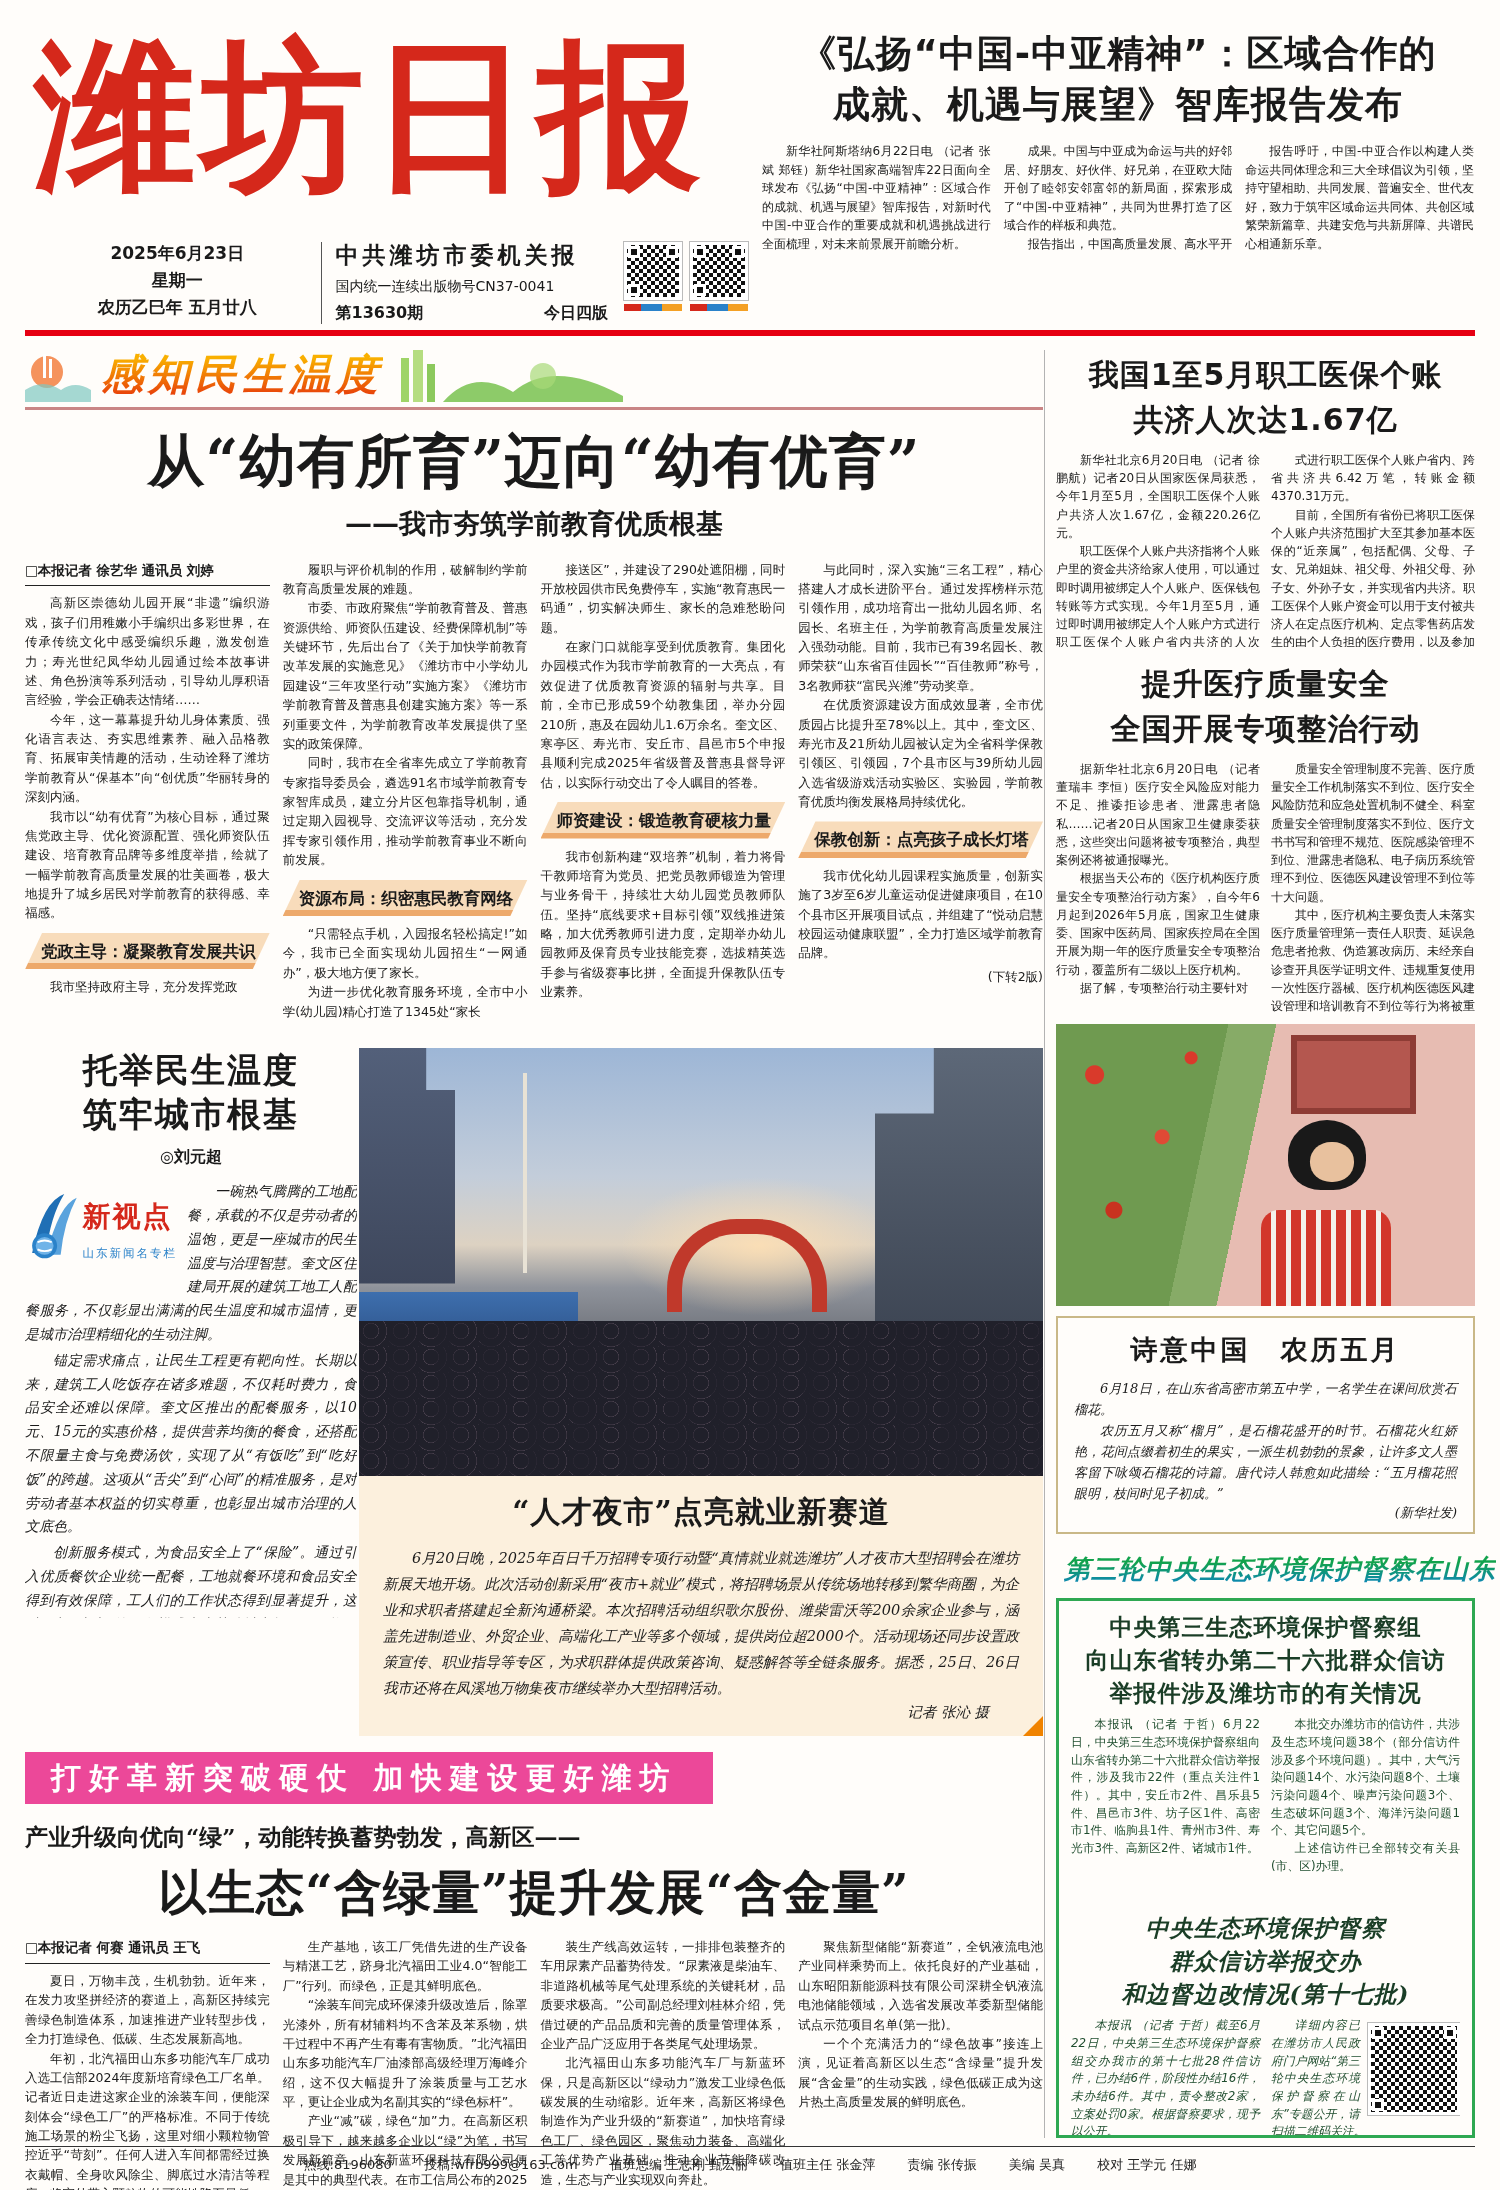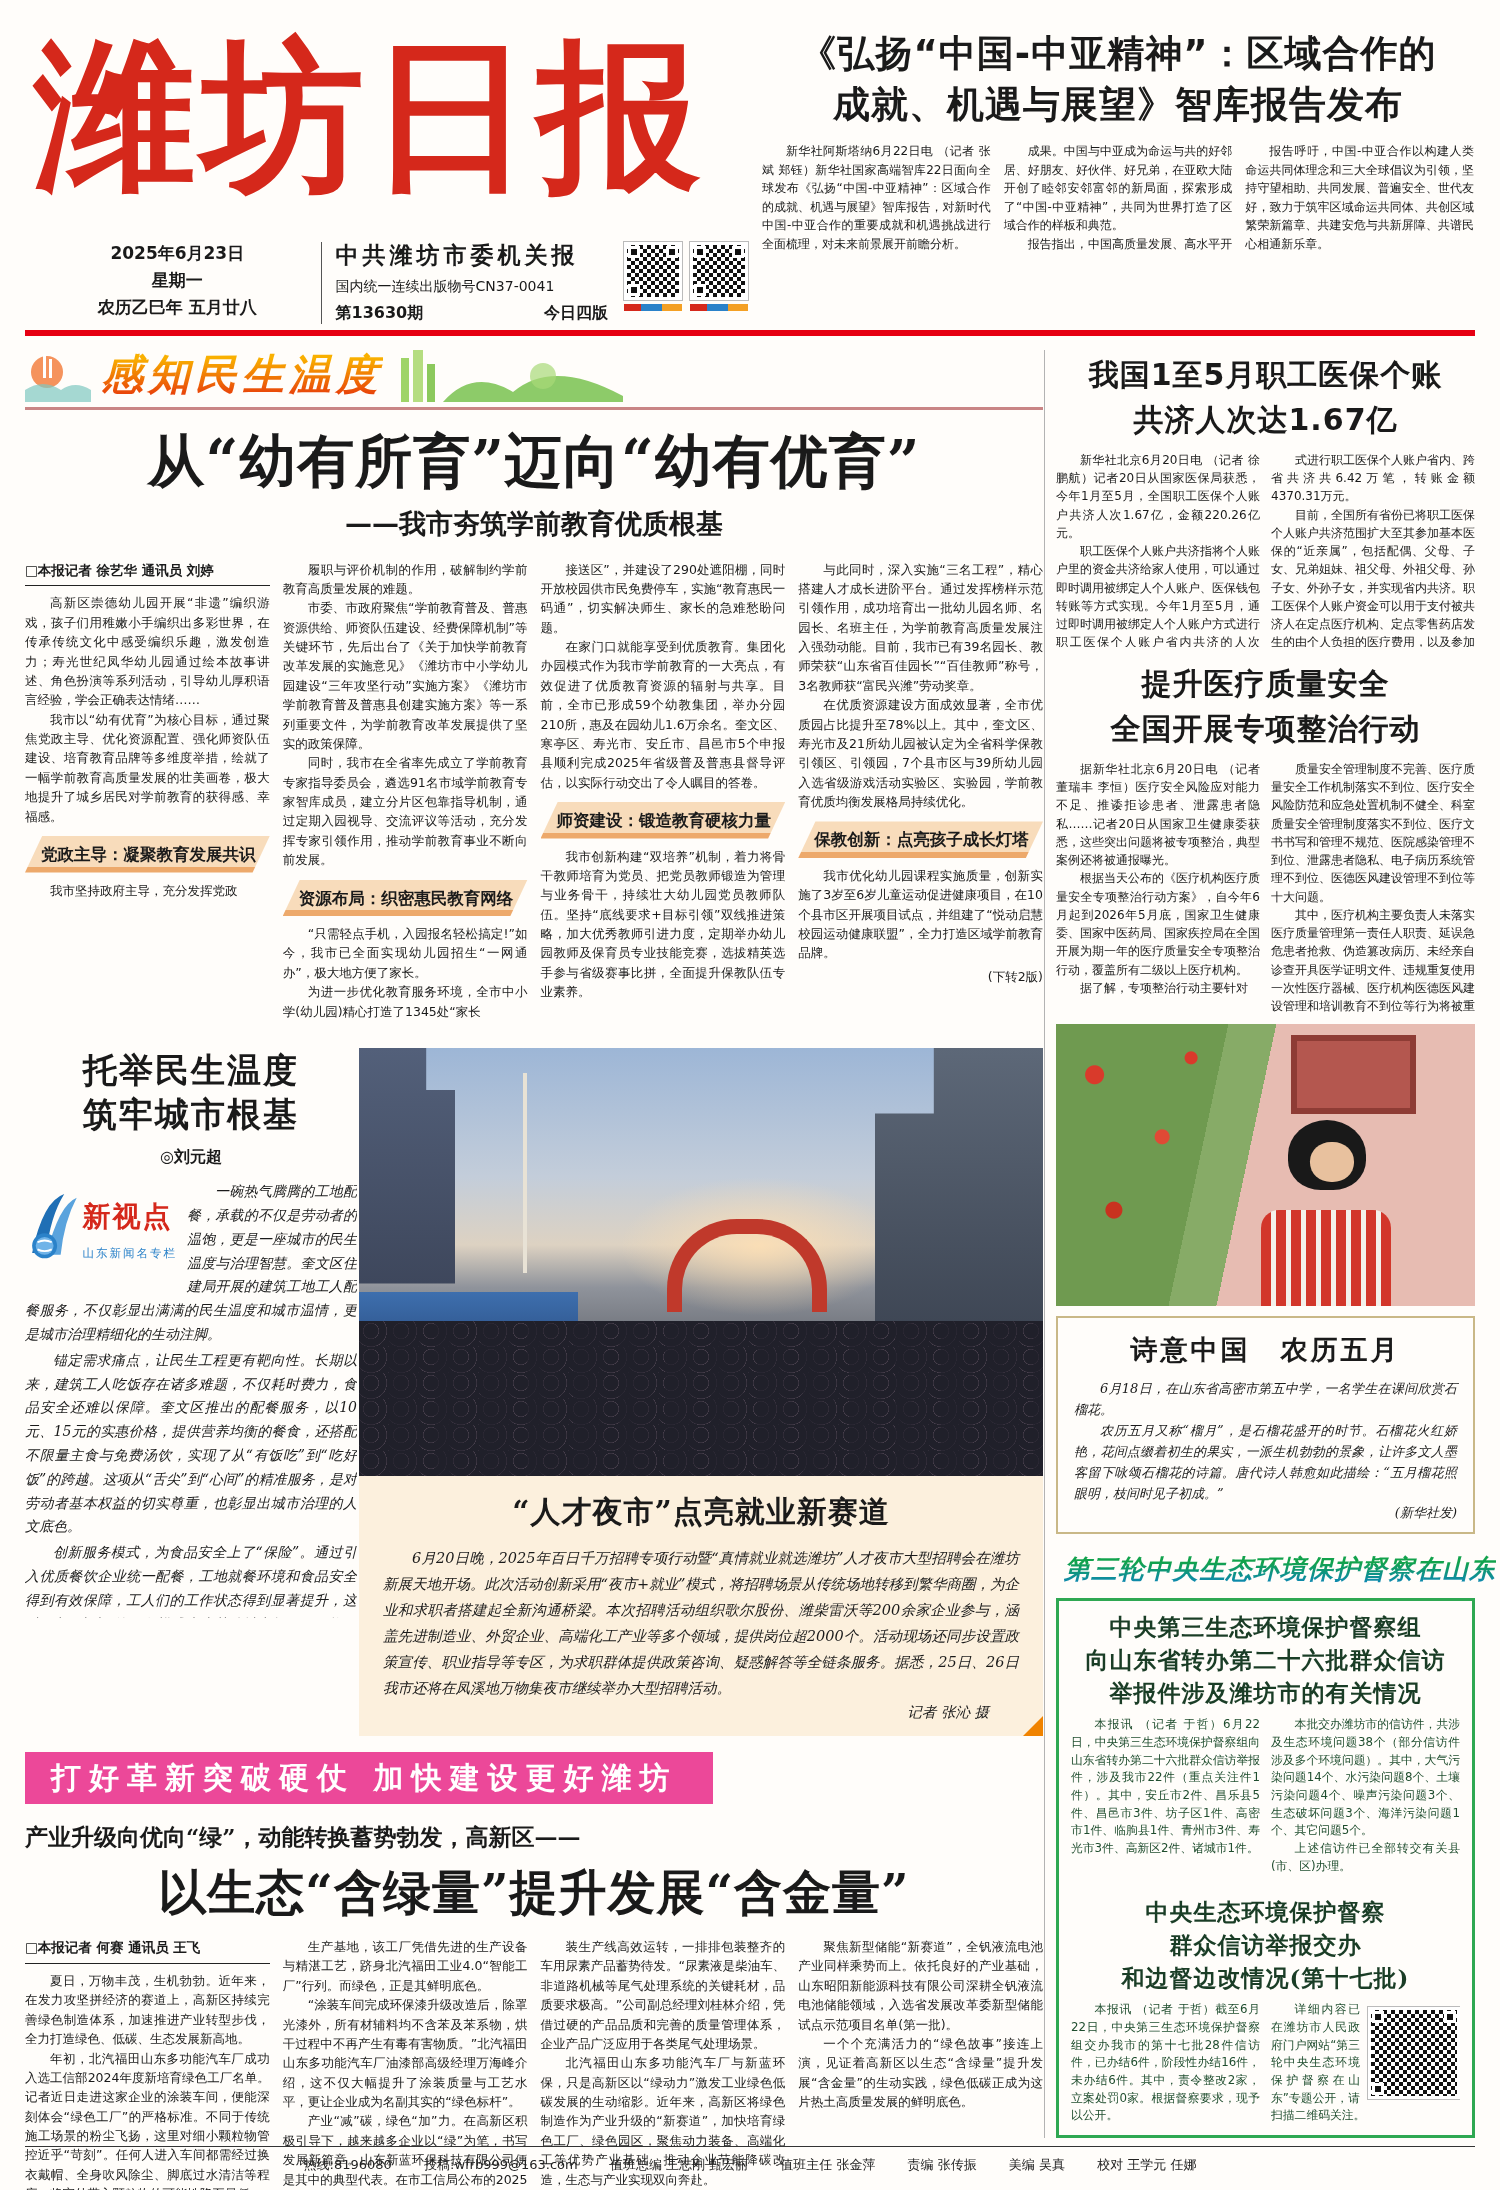--- a/index.html
+++ b/index.html
@@ -134,21 +134,21 @@
   .green-banner{margin-top:12px;height:46px;display:flex;align-items:center;gap:8px;}
   .green-banner-text{font-size:26px;font-weight:900;font-style:italic;letter-spacing:1px;white-space:nowrap;
       background:linear-gradient(180deg,#12a24c 30%,#0c82c9 100%);
       -webkit-background-clip:text;background-clip:text;color:transparent;}
   .green-box{margin-top:6px;border:3px solid #2fa852;padding:10px 12px;box-sizing:border-box;height:540px;overflow:hidden;}
   .gb-head{font-family:"DejaVu Serif","Liberation Serif",serif;font-size:23px;font-weight:900;
       text-align:center;line-height:1.42;color:#1a3d26;letter-spacing:1px;}
   .gb-cols{display:flex;gap:11px;margin-top:7px;overflow:hidden;color:#1f4d2e;}
   .gb-col{flex:1;font-size:11.8px;line-height:1.5;text-align:justify;}
   .gb-h168{height:168px;} .gb-h138{height:138px;}
-  .gb2{margin-top:12px;}
+  .gb2{margin-top:28px;font-style:italic;}
   .qr-green{float:right;width:86px;height:86px;margin:6px 0 4px 8px;}
   
   .footer{position:absolute;left:25px;top:2146px;width:1450px;border-top:1px solid #333;
       padding-top:9px;text-align:center;font-size:13px;color:#222;}
   .footer span{margin:0 14px;}
 </style>
 </head>
 <body>
 
 <div class="page">
@@ -225,20 +225,21 @@
     </div>
     <div class="pink-rule"></div>
 
     <h1 class="lead-headline">从“幼有所育”迈向“幼有优育”</h1>
     <div class="lead-subhead">——我市夯筑学前教育优质根基</div>
 
     <div class="main-cols">
       <div class="mcol">
           <div class="t-byline">□本报记者 徐艺华 通讯员 刘婷</div>
           <p class="t-p">高新区崇德幼儿园开展“非遗”编织游戏，孩子们用稚嫩小手编织出多彩世界，在传承传统文化中感受编织乐趣，激发创造力；寿光世纪凤华幼儿园通过绘本故事讲述、角色扮演等系列活动，引导幼儿厚积语言经验，学会正确表达情绪……</p>
+          <p class="t-p">今年，这一幕幕提升幼儿身体素质、强化语言表达、夯实思维素养、融入品格教育、拓展审美情趣的活动，生动诠释了潍坊学前教育从“保基本”向“创优质”华丽转身的深刻内涵。</p>
           <p class="t-p">我市以“幼有优育”为核心目标，通过聚焦党政主导、优化资源配置、强化师资队伍建设、培育教育品牌等多维度举措，绘就了一幅学前教育高质量发展的壮美画卷，极大地提升了城乡居民对学前教育的获得感、幸福感。</p>
           <div class="t-subhead">党政主导：凝聚教育发展共识</div>
           <p class="t-p">我市坚持政府主导，充分发挥党政</p>
         </div>
       <div class="mcol">
           <p class="t-p">履职与评价机制的作用，破解制约学前教育高质量发展的难题。</p>
           <p class="t-p">市委、市政府聚焦“学前教育普及、普惠资源供给、师资队伍建设、经费保障机制”等关键环节，先后出台了《关于加快学前教育改革发展的实施意见》《潍坊市中小学幼儿园建设“三年攻坚行动”实施方案》《潍坊市学前教育普及普惠县创建实施方案》等一系列重要文件，为学前教育改革发展提供了坚实的政策保障。</p>
           <p class="t-p">同时，我市在全省率先成立了学前教育专家指导委员会，遴选91名市域学前教育专家智库成员，建立分片区包靠指导机制，通过定期入园视导、交流评议等活动，充分发挥专家引领作用，推动学前教育事业不断向前发展。</p>
           <div class="t-subhead">资源布局：织密惠民教育网络</div>
           <p class="t-p">“只需轻点手机，入园报名轻松搞定!”如今，我市已全面实现幼儿园招生“一网通办”，极大地方便了家长。</p>

